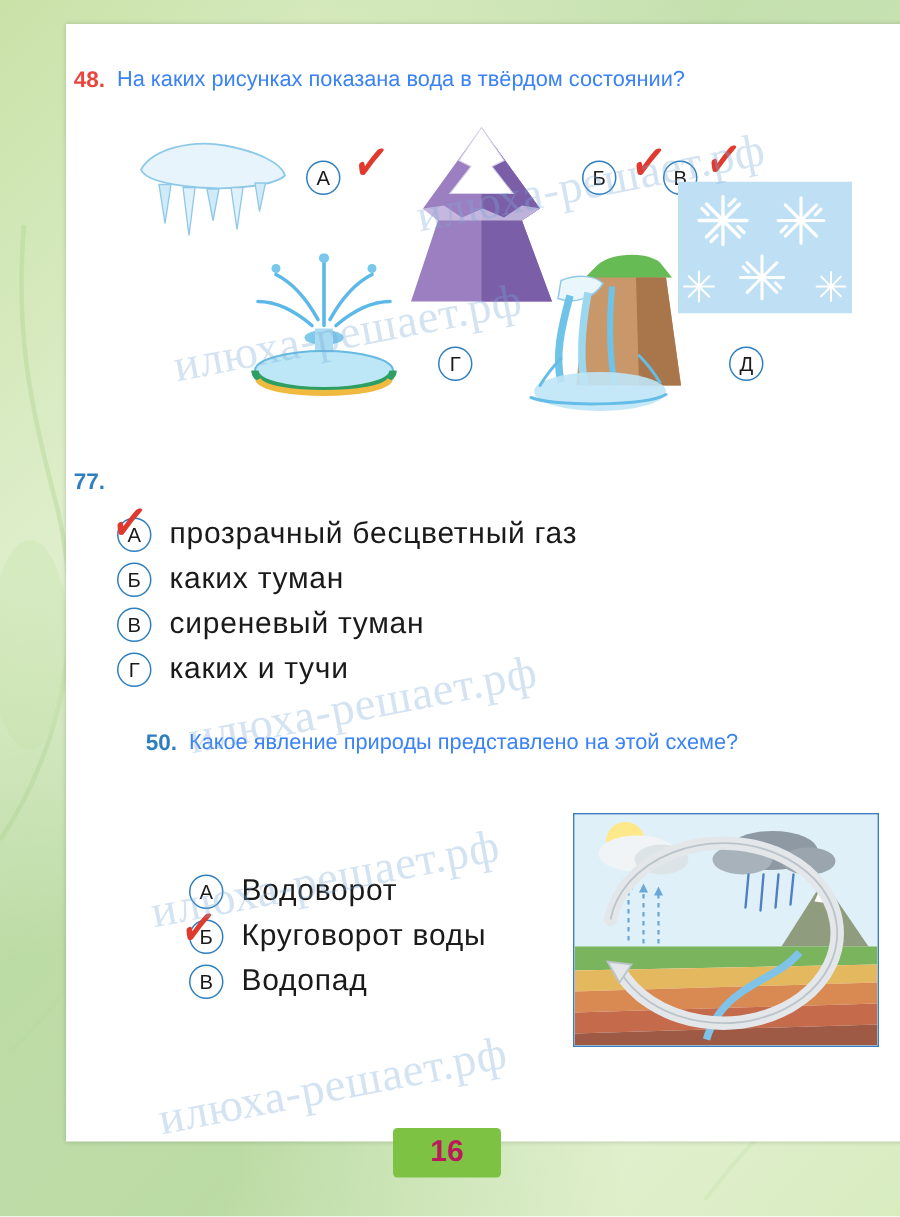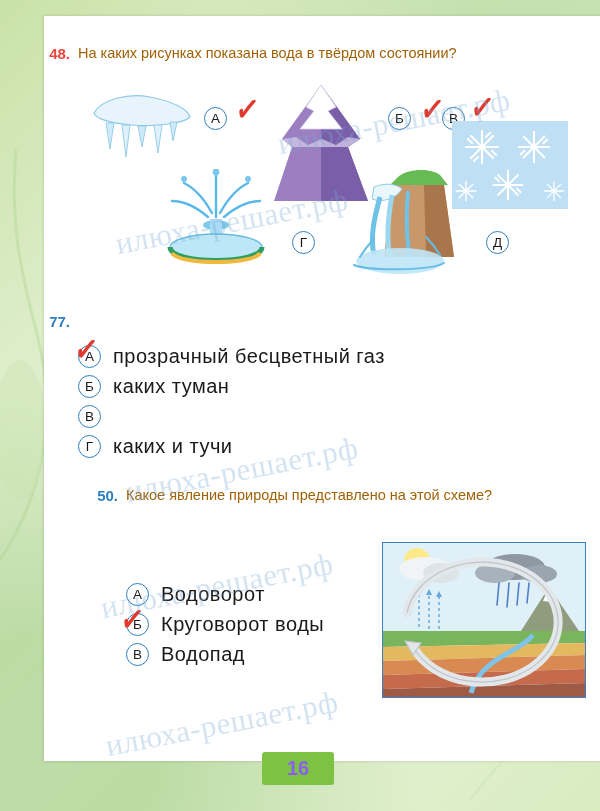--- a/index.html
+++ b/index.html
@@ -72,21 +72,21 @@
     width: 34px;
     flex: 0 0 34px;
     text-align: right;
     padding-right: 8px;
     box-sizing: border-box;
     line-height: 19px;
   }
   .q-num.blue { color: #2f7fc0; }
   .q-text {
     font-size: 14.5px;
-    color: #a16207;
+    color: #3b82f6;
     line-height: 19px;
     max-width: 430px;
   }
 
   
   .letter-circle {
     width: 23px;
     height: 23px;
     border: 1.3px solid #2f7fc0;
     border-radius: 50%;
@@ -146,21 +146,21 @@
   .page-num {
     position: absolute;
     left: 262px;
     top: 752px;
     width: 72px;
     height: 21px;
     line-height: 33px;
     text-align: center;
     font-size: 20px;
     font-weight: bold;
-    color: #8b5cf6;
+    color: #be185d;
   }
 </style>
 </head>
 <body>
 
 <div class="page-bg">
   <svg class="leaf-deco" viewBox="0 0 600 811" preserveAspectRatio="none">
     <path d="M0 560 C 40 500, 60 420, 36 330 C 20 270, 10 220, 16 150" stroke="#a9d08a" stroke-width="3" fill="none" opacity="0.7"></path>
     <path d="M8 700 C 50 660, 90 600, 110 520" stroke="#b7d9a0" stroke-width="2.5" fill="none" opacity="0.6"></path>
     <path d="M560 40 C 520 90, 500 150, 520 230" stroke="#a9d08a" stroke-width="2.5" fill="none" opacity="0.55"></path>
@@ -306,20 +306,21 @@
         <div class="checkmark" style="left:-6px; top:-8px;">✓</div>
         <span class="letter-circle">А</span>
         <span class="opt-label">прозрачный  бесцветный  газ</span>
       </div>
       <div class="opt-row">
         <span class="letter-circle">Б</span>
         <span class="opt-label">каких  туман</span>
       </div>
       <div class="opt-row">
         <span class="letter-circle">В</span>
+        <span class="opt-label">сиреневый  туман</span>
       </div>
       <div class="opt-row">
         <span class="letter-circle">Г</span>
         <span class="opt-label">каких  и  тучи</span>
       </div>
     </div>
   </div>
 
   <div class="task" style="top:470px;margin-left:48px;">
     <div class="q-head">

